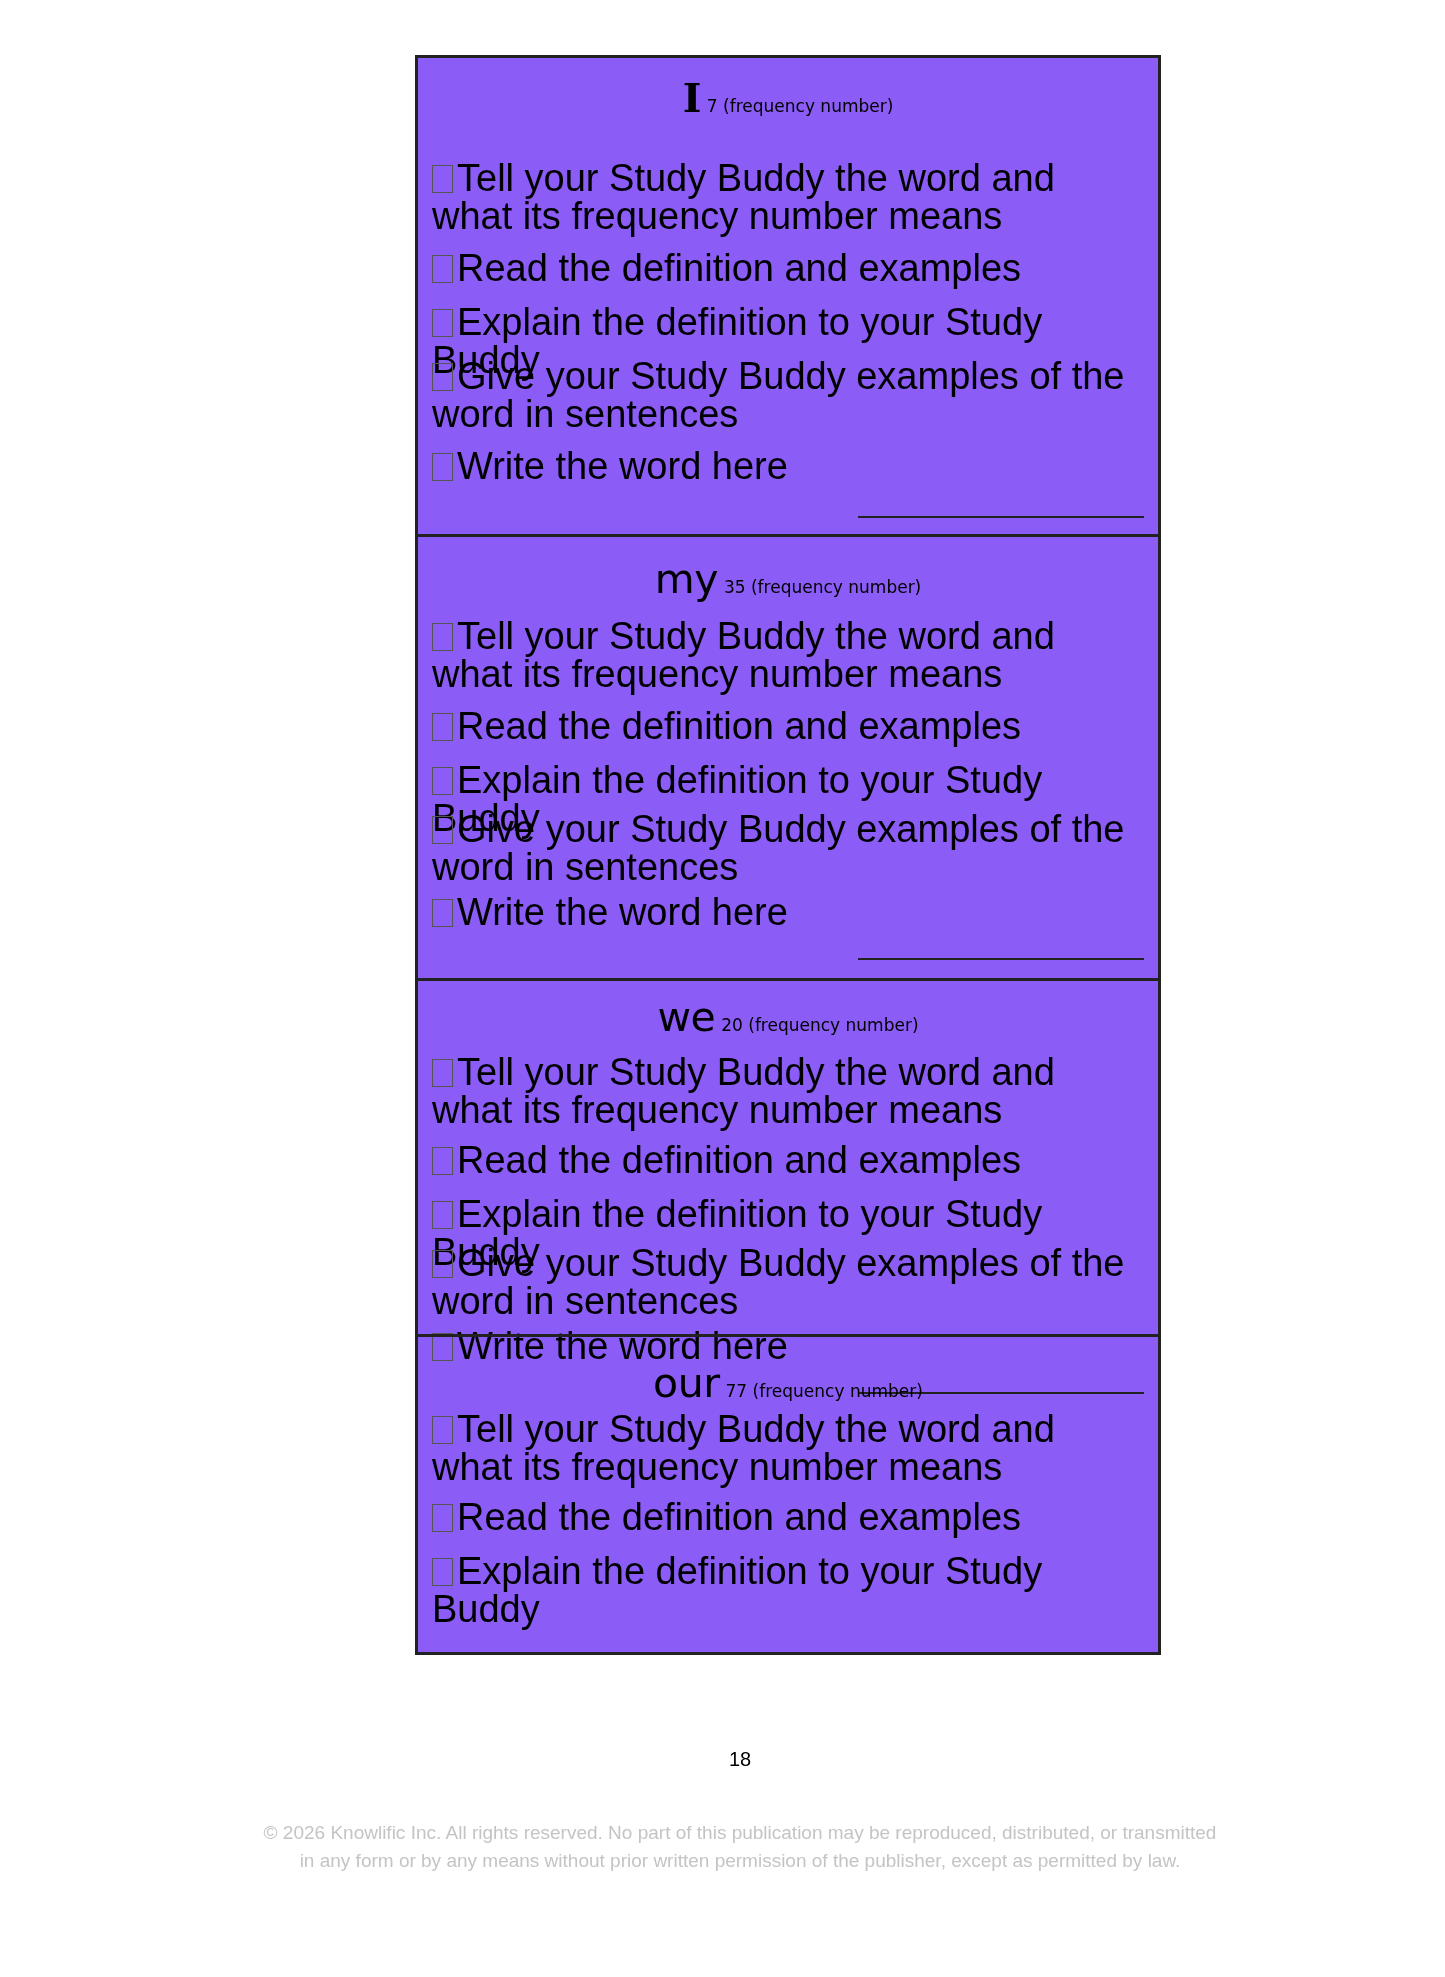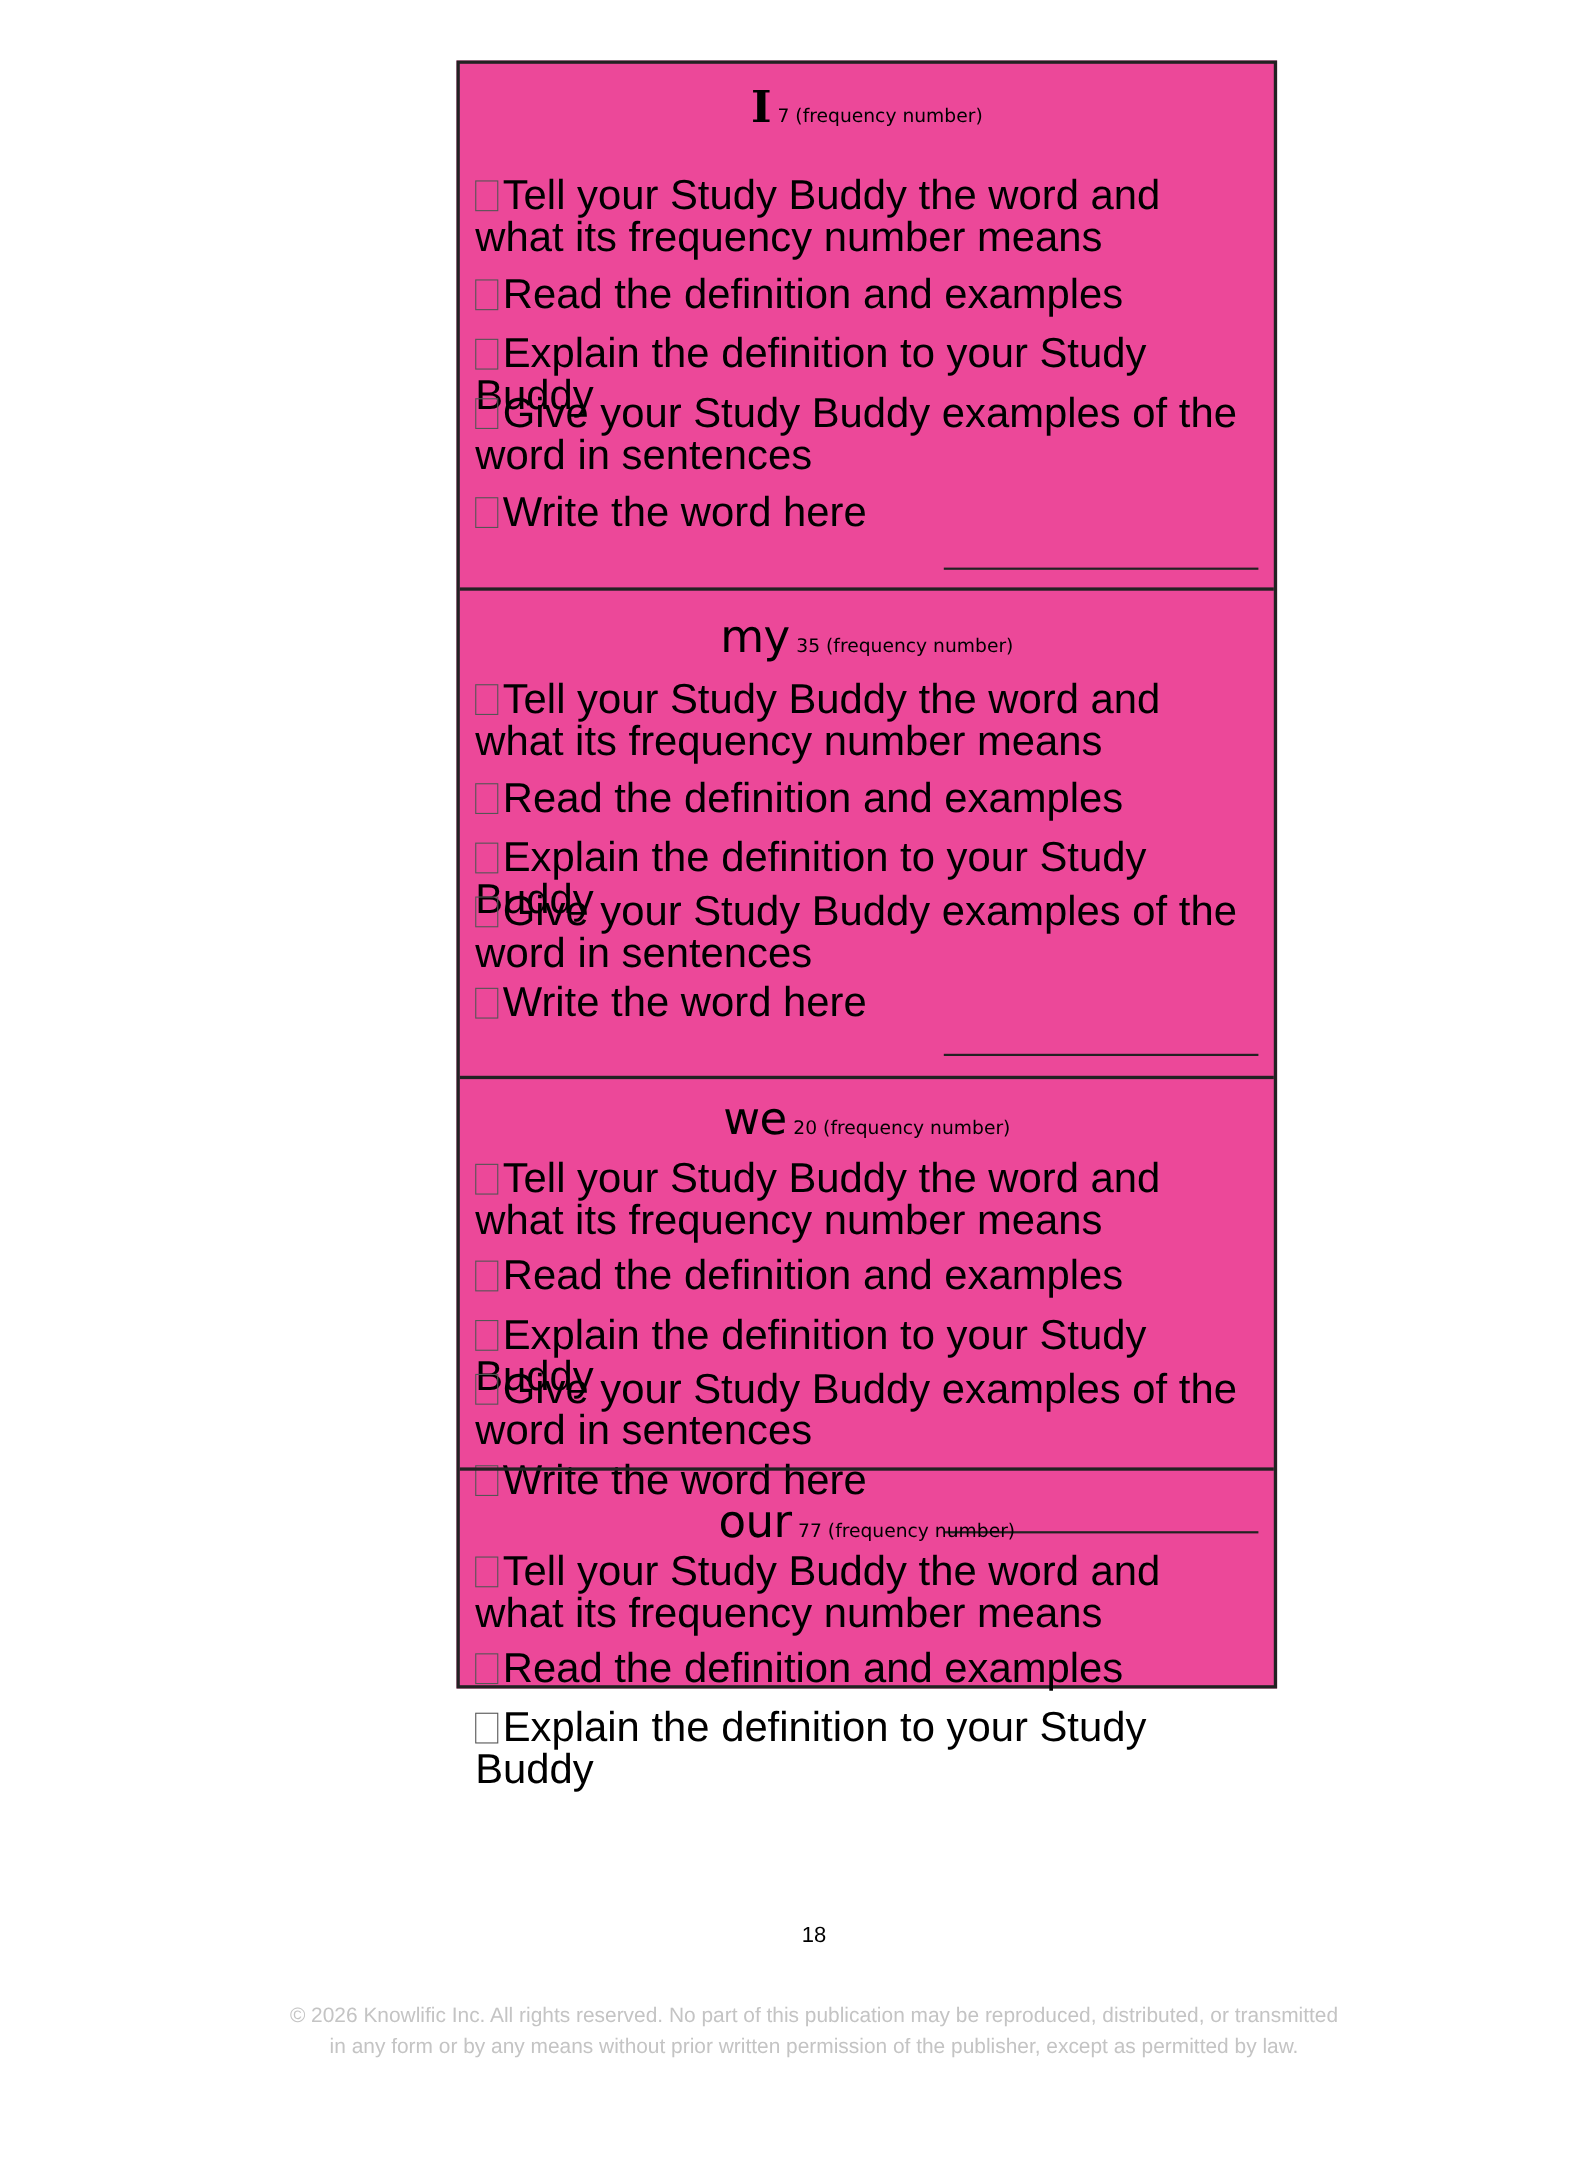--- a/index.html
+++ b/index.html
@@ -3,21 +3,21 @@
 <meta charset="utf-8">
 <style>
   html, body { margin: 0; padding: 0; }
   body {
     width: 1445px; height: 1977px; background: #ffffff; position: relative;
     font-family: "Liberation Sans", sans-serif; color: #000;
     overflow: hidden;
   }
   .table {
     position: absolute; left: 415px; top: 55px; width: 740px;
-    border: 3px solid #222; background: #ec4899;
+    border: 3px solid #222; background: #8b5cf6;
   }
   .cell { position: relative; border-top: 3px solid #222; box-sizing: border-box; }
   .cell:first-child { border-top: none; }
   .head {
     position: absolute; left: 0; right: 0; text-align: center; white-space: nowrap;
   }
   .word { font-family: "DejaVu Sans", sans-serif; font-size: 41px; font-weight: 500; letter-spacing: -0.5px; }
   .word.serif { font-family: "DejaVu Serif", serif; font-weight: bold; font-size: 40px; }
   .freq { font-family: "DejaVu Sans", sans-serif; font-size: 17px; margin-left: 6px; }
   .item {
@@ -68,21 +68,21 @@
       <span class="word">we</span><span class="freq">20 (frequency number)</span>
     </div>
     <div class="item" style="top:72px"><span class="box"></span><span>Tell your Study Buddy the word and what its frequency number means</span></div>
     <div class="item" style="top:160px"><span class="box"></span><span>Read the definition and examples</span></div>
     <div class="item" style="top:214px"><span class="box"></span><span>Explain the definition to your Study Buddy</span></div>
     <div class="item" style="top:263px"><span class="box"></span><span>Give your Study Buddy examples of the word in sentences</span></div>
     <div class="item" style="top:346px"><span class="box"></span><span>Write the word here</span></div>
     <div class="line" style="top:411px"></div>
   </div>
 
-  <div class="cell" style="height:198px">
+  <div class="cell" style="height:318px">
     <div class="head" style="top:22px">
       <span class="word">our</span><span class="freq">77 (frequency number)</span>
     </div>
     <div class="item" style="top:73px"><span class="box"></span><span>Tell your Study Buddy the word and what its frequency number means</span></div>
     <div class="item" style="top:161px"><span class="box"></span><span>Read the definition and examples</span></div>
     <div class="item" style="top:215px"><span class="box"></span><span>Explain the definition to your Study Buddy</span></div>
   </div>
 
 </div>
 

